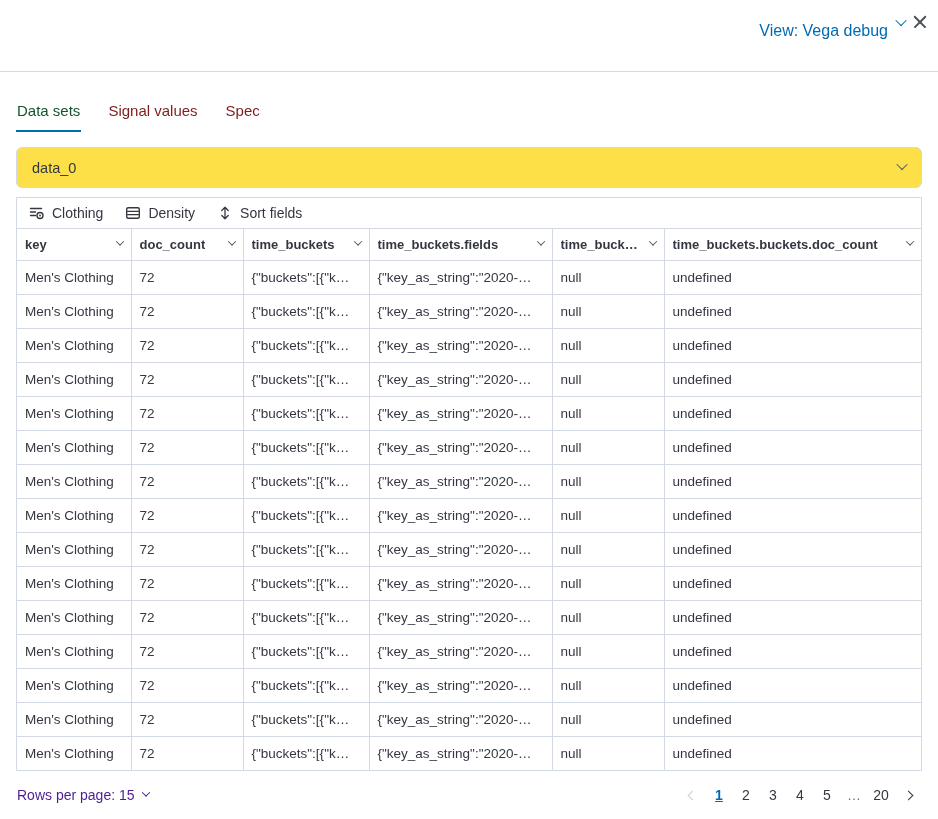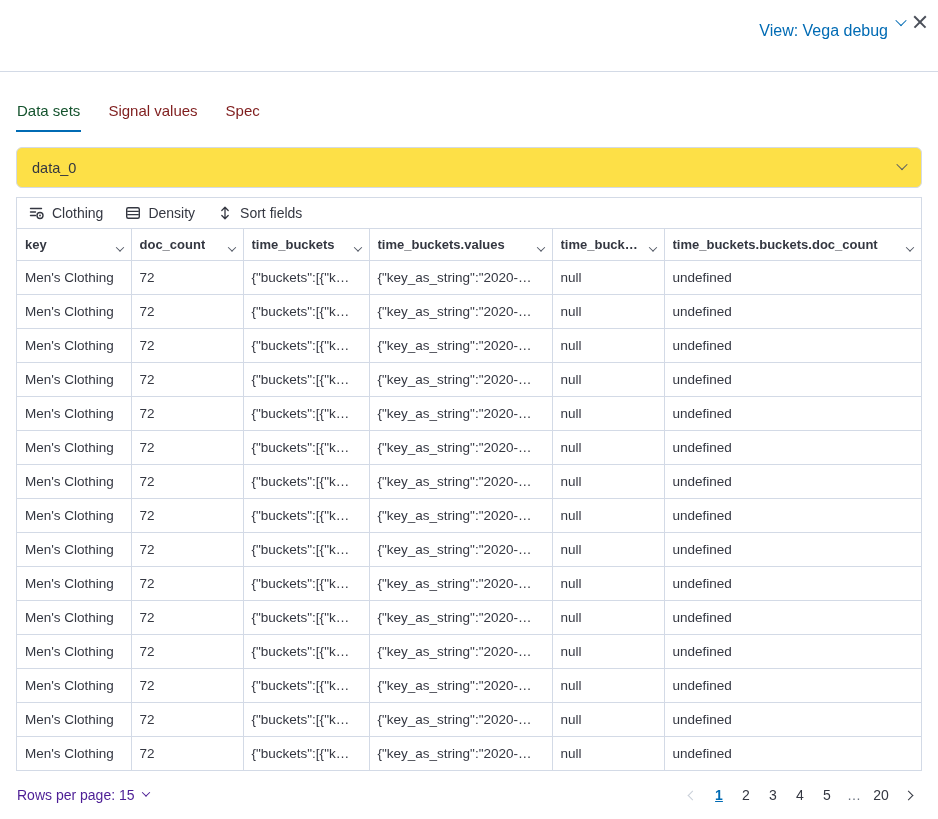--- a/index.html
+++ b/index.html
@@ -63,21 +63,21 @@
   table { width: 100%; border-collapse: collapse; table-layout: fixed; }
   th:nth-child(1), td:nth-child(1) { width: 114px; }
   th:nth-child(2), td:nth-child(2) { width: 112px; }
   th:nth-child(3), td:nth-child(3) { width: 126px; }
   th:nth-child(4), td:nth-child(4) { width: 183px; }
   th:nth-child(5), td:nth-child(5) { width: 112px; }
   th { height: 31px; font-size: 13px; font-weight: 700; text-align: left; padding: 0 8px; border-bottom: 1px solid #d3dae6; }
   td { height: 34px; font-size: 13.5px; padding: 0 8px; border-bottom: 1px solid #d3dae6; white-space: nowrap; overflow: hidden; }
   th:not(:first-child), td:not(:first-child) { border-left: 1px solid #d3dae6; }
   tbody tr:last-child td { border-bottom: none; }
-  .thwrap { display: flex; align-items: flex-end; justify-content: space-between; gap: 4px; cursor: pointer; }
+  .thwrap { display: flex; align-items: center; justify-content: space-between; gap: 4px; cursor: pointer; }
   .thlabel { overflow: hidden; white-space: nowrap; }
   .thchev { width: 6px; height: 6px; color: #535966; margin-top: -2px; }
 
   
   .footer { margin-top: 9px; display: flex; align-items: center; justify-content: space-between; padding: 0 1px; height: 30px; }
   .rpp { display: flex; align-items: center; gap: 8px; font-size: 14px; color: #4c1d95; }
   .rpp .chev { width: 6px; height: 6px; margin-top: -3px; }
   .pagination { display: flex; align-items: center; gap: 1px; }
   .page-btn { min-width: 26px; height: 26px; font-size: 14px; color: #343741; border-radius: 4px; }
   .page-btn.active { color: #006bb4; font-weight: 700; text-decoration: underline; }
@@ -155,21 +155,21 @@
                 </div>
               </th>
               <th>
                 <div class="thwrap">
                   <span class="thlabel">time_buckets</span>
                   <span class="chev down thchev"></span>
                 </div>
               </th>
               <th>
                 <div class="thwrap">
-                  <span class="thlabel">time_buckets.values</span>
+                  <span class="thlabel">time_buckets.fields</span>
                   <span class="chev down thchev"></span>
                 </div>
               </th>
               <th>
                 <div class="thwrap">
                   <span class="thlabel">time_buck…</span>
                   <span class="chev down thchev"></span>
                 </div>
               </th>
               <th>

